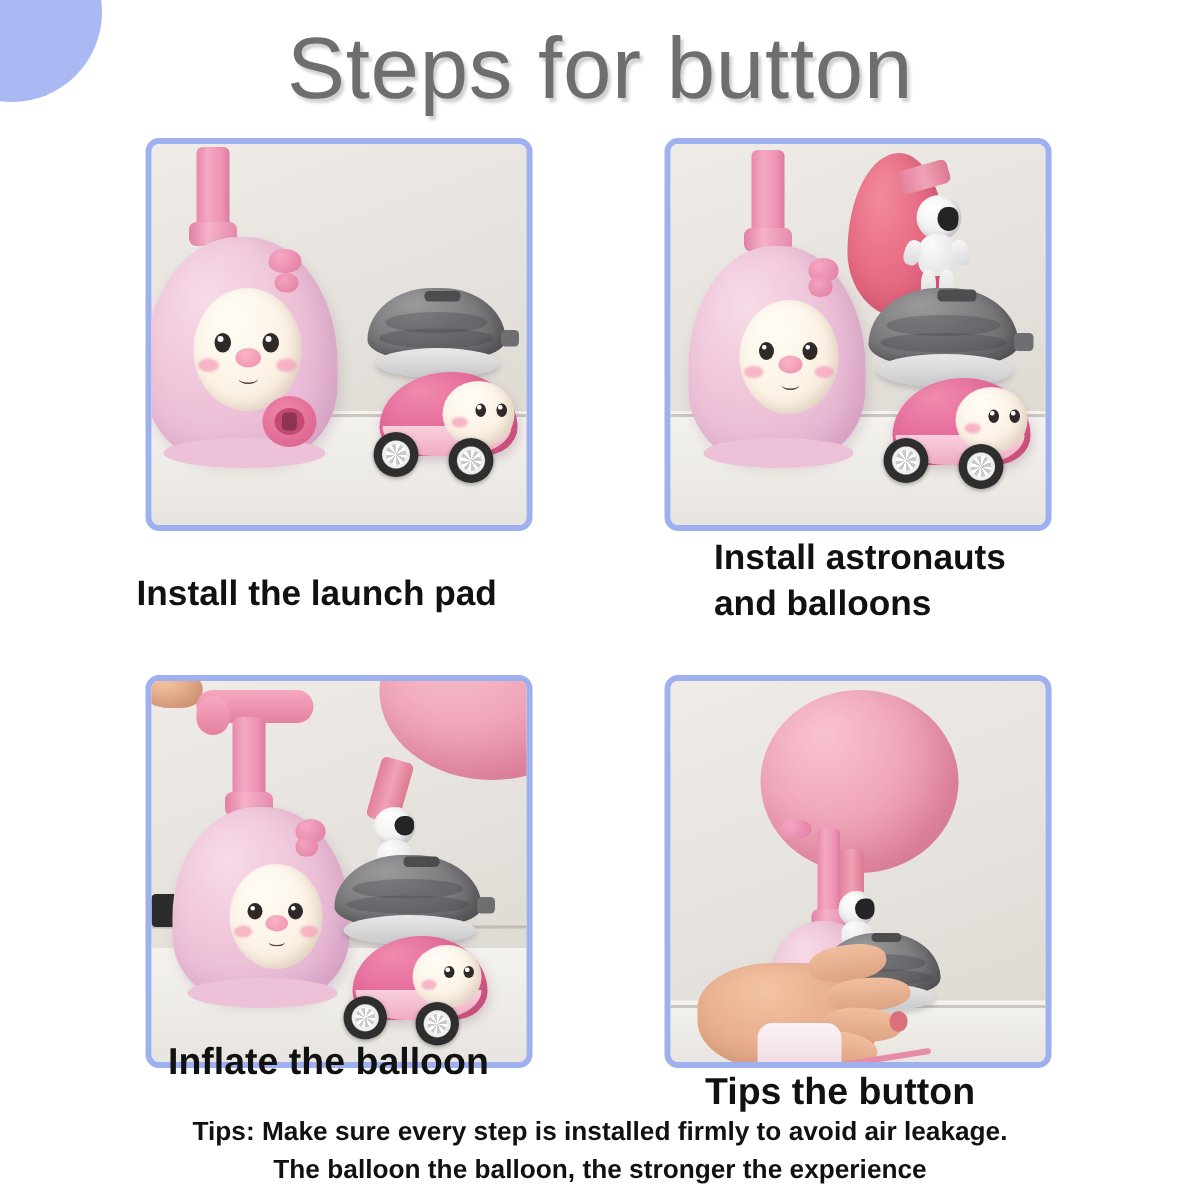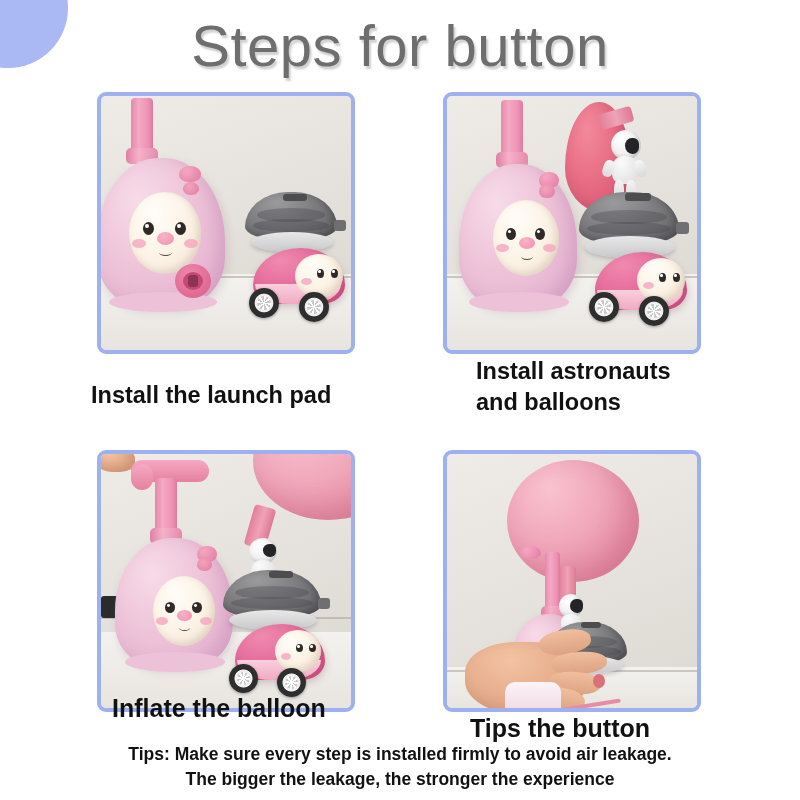--- a/index.html
+++ b/index.html
@@ -518,13 +518,13 @@
   </div>
 </div>
 
 <div class="caption" id="caption-1">Install the launch pad</div>
 <div class="caption" id="caption-2">Install astronauts
 and balloons</div>
 <div class="caption" id="caption-3">Inflate the balloon</div>
 <div class="caption" id="caption-4">Tips the button</div>
 
 <div id="tips">Tips: Make sure every step is installed firmly to avoid air leakage.
-The bigger the leakage, the stronger the experience</div>
+The balloon the balloon, the stronger the experience</div>
 
 </body></html>

